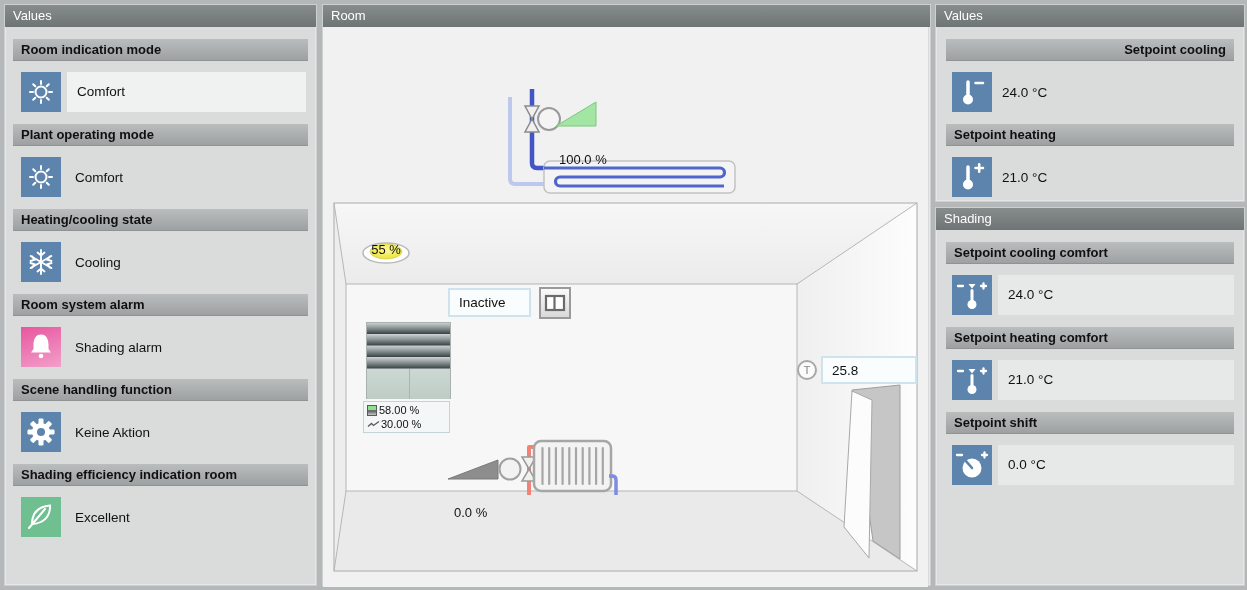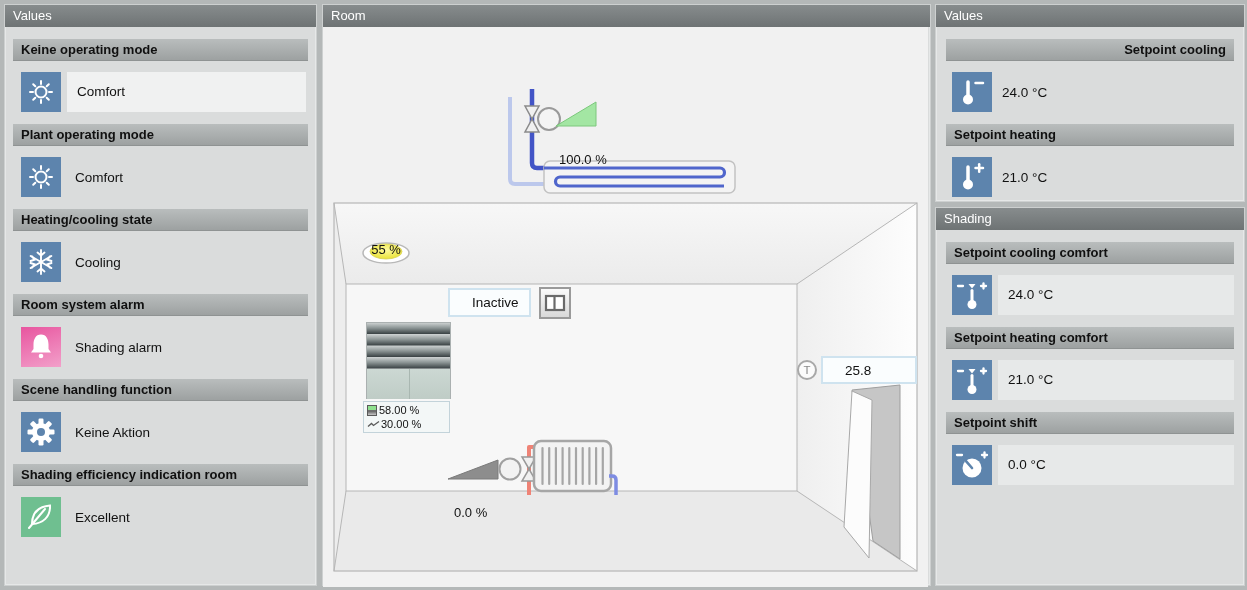--- a/index.html
+++ b/index.html
@@ -35,21 +35,21 @@
   }
   .valbox.dim{background:#e7e9e9;}
 
   
   .mid .p-b{background:#f1f1f1;width:605px;height:560px;}
   .room-svg{position:absolute;left:0;top:0;}
   .dev-label{position:absolute;font-size:13px;color:#111;white-space:nowrap;margin-top:22px;}
   .field{
     position:absolute;background:#fafdfe;border:2px solid #cfe3ef;
     font-size:13.5px;color:#111;box-sizing:border-box;
-    display:flex;align-items:center;padding-left:22px;
+    display:flex;align-items:center;padding-left:9px;
   }
   .win-btn{
     position:absolute;left:216px;top:260px;width:32px;height:32px;box-sizing:border-box;
     border:2px solid #9a9a9a;background:linear-gradient(180deg,#fafafa,#d9d9d9);
     display:flex;align-items:center;justify-content:center;padding:0;
   }
   .blind{position:absolute;left:43px;top:295px;width:85px;height:77px;border:1px solid #aab0b0;box-sizing:border-box;}
   .blind .slats{
     height:46px;
     background:repeating-linear-gradient(180deg,#c9cece 0px,#8b9494 5px,#3f4749 10.5px,#c9cece 11.5px);
@@ -68,21 +68,21 @@
     border:2px solid #a8a8a8;background:#fbfbfb;box-sizing:border-box;
     color:#8a8a8a;font-size:11.5px;display:flex;align-items:center;justify-content:center;
   }
 </style>
 </head>
 <body>
 
 <div class="panel" style="left:4px;top:4px;width:311px;height:580px;">
   <div class="p-h">Values</div>
   <div class="p-b">
-    <div class="sec">Keine operating mode</div>
+    <div class="sec">Room indication mode</div>
     <div class="row">
       <span class="ico blue">
         <svg width="40" height="40" viewBox="0 0 40 40">
             <g stroke="#fff" stroke-width="2" stroke-linecap="round" fill="none">
           <circle cx="20" cy="20" r="5.5"></circle>
           <line x1="20" y1="9" x2="20" y2="12"></line>
               <line x1="20" y1="28" x2="20" y2="31"></line>
           <line x1="9" y1="20" x2="12" y2="20"></line>
               <line x1="28" y1="20" x2="31" y2="20"></line>
           <line x1="12.2" y1="12.2" x2="14.3" y2="14.3"></line>

